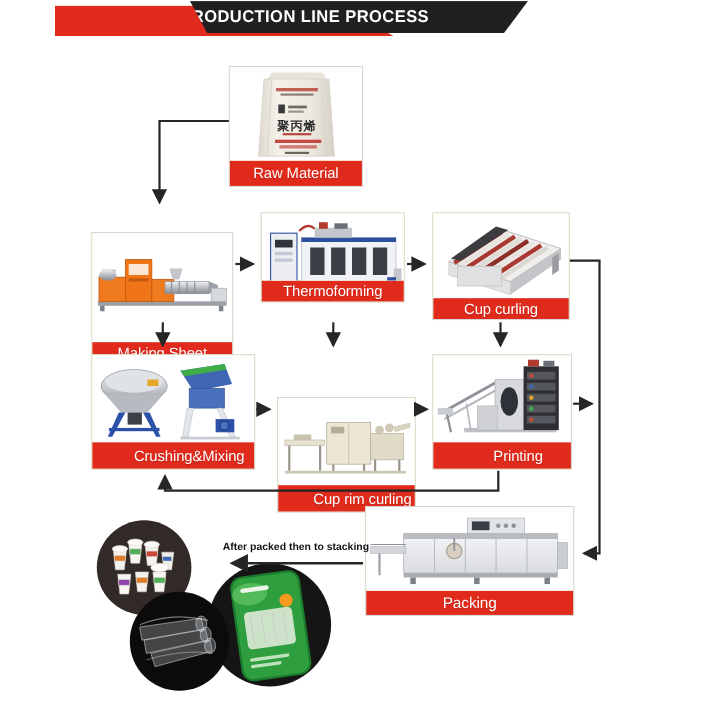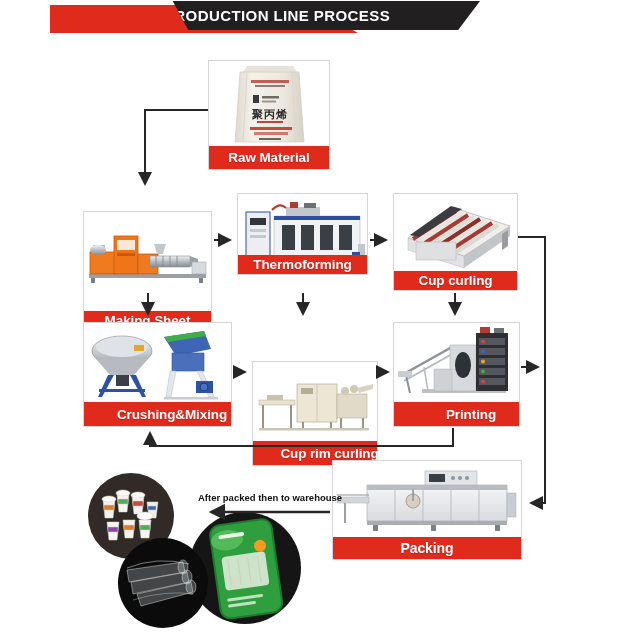--- a/index.html
+++ b/index.html
@@ -12,21 +12,21 @@
   .banner-black{position:absolute;left:168px;top:1px;width:312px;height:29px;background:#211f20;
               clip-path:polygon(1.5% 0,100% 0,93% 100%,6.5% 100%);z-index:2;
               display:flex;align-items:center;justify-content:center;}
   .banner-black span{color:#fff;font-weight:700;font-size:15.5px;letter-spacing:.4px;
               transform:scaleX(.97);padding-right:96px;white-space:nowrap;}
 
   
   .step{position:absolute;display:flex;flex-direction:column;background:#fef9c3;
         border:1px solid #d6d6d6;box-sizing:border-box;}
   .step .img{flex:1;position:relative;overflow:hidden;background:#fff;}
-  .step .lbl{background:#e02a1c;color:#fff;font-weight:700;text-align:right;
+  .step .lbl{background:#e02a1c;color:#fff;font-weight:400;text-align:right;
         display:flex;align-items:center;justify-content:center;letter-spacing:-.1px;
         text-shadow:0 1px 1px rgba(90,0,0,.25);white-space:nowrap;}
   .lbl-a{height:23px;font-size:13.5px;}
   .lbl-b{height:19px;font-size:13.5px;}
   .lbl-c{height:24px;font-size:13.5px;padding-left:29px;}
   .lbl-d{height:22px;font-size:14px;}
 
   
   #flow{position:absolute;left:0;top:0;width:640px;height:640px;z-index:3;pointer-events:none;}
 
@@ -337,21 +337,21 @@
         <polygon points="82,144 136,132 138,142 86,156"></polygon>
         <ellipse cx="128" cy="117" rx="5" ry="7"></ellipse>
         <ellipse cx="132" cy="127" rx="5" ry="7"></ellipse>
         <ellipse cx="136" cy="137" rx="5" ry="7"></ellipse>
       </g>
       <path d="M72,118 q30,-12 62,-4" stroke="rgba(255,255,255,.45)" fill="none"></path>
       <path d="M78,150 q32,-10 60,-6" stroke="rgba(255,255,255,.3)" fill="none"></path>
     </g>
   </svg>
 
-  <div class="note">After packed then to warehouse</div>
+  <div class="note">After packed then to stacking</div>
 
   <svg id="flow" viewBox="0 0 640 640">
     <defs>
       <marker id="ah" markerWidth="8" markerHeight="8" refX="6" refY="3.5" orient="auto">
         <path d="M0,0 L7,3.5 L0,7 Z" fill="#262626"></path>
       </marker>
     </defs>
     <g stroke="#262626" stroke-width="2" fill="none">
       <path d="M208,110 L145,110 L145,184" marker-end="url(#ah)"></path>
       <path d="M214,240 L230,240" marker-end="url(#ah)"></path>

